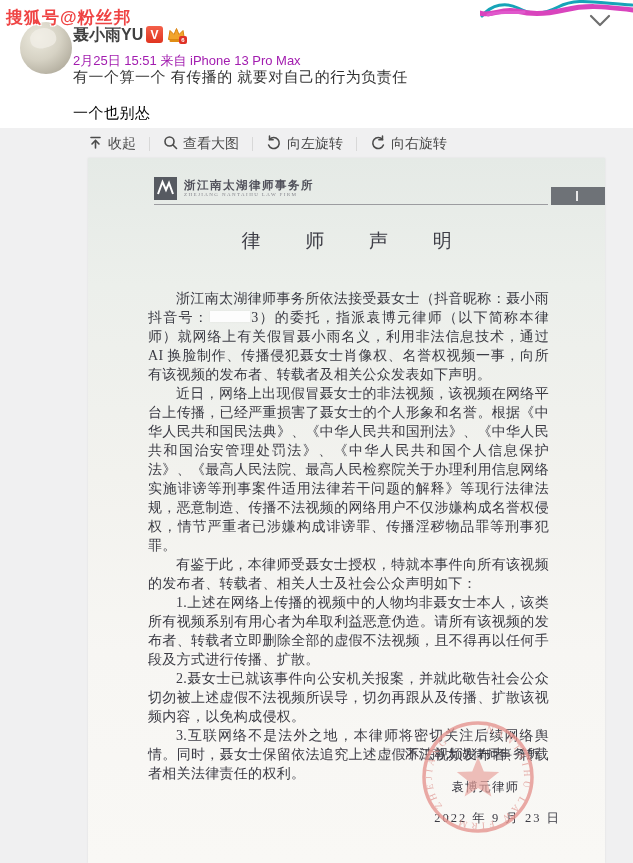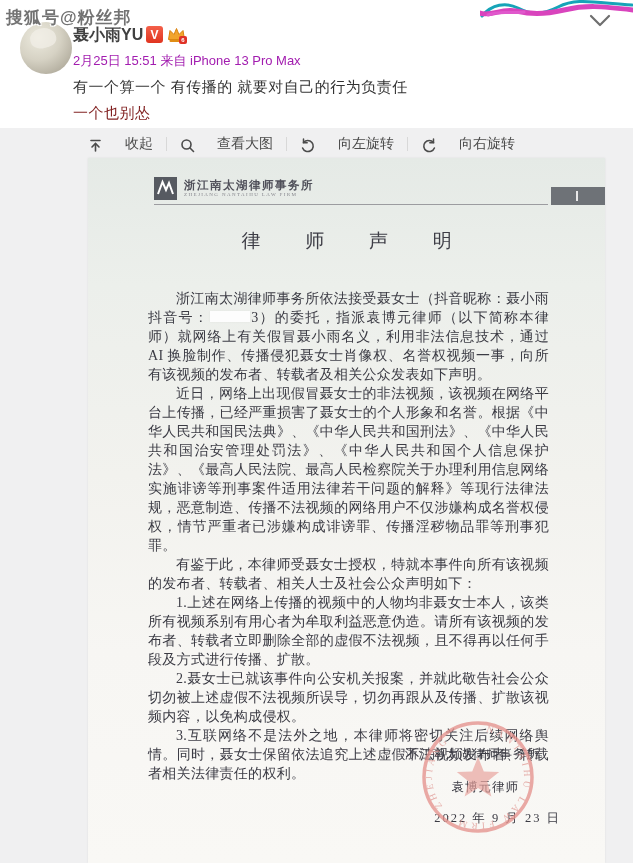--- a/index.html
+++ b/index.html
@@ -24,38 +24,38 @@
     position:absolute; left:146px; top:26px; width:17px; height:17px; border-radius:3px;
     background:linear-gradient(180deg,#f4604a,#e0341f); color:#fff; font-size:12px; font-weight:bold;
     display:flex; align-items:center; justify-content:center;
   }
   .vip-badge { position:absolute; left:167px; top:26px; width:19px; height:17px; }
   .vip-badge .chip{
     position:absolute; right:-1px; bottom:-1px; width:8px; height:8px; background:#df3126; border-radius:2px;
     color:#fff; font-size:6px; line-height:8px; text-align:center; font-weight:bold;
   }
   .post-meta { position:absolute; left:73px; top:52px; font-size:13px; color:#a21caf; }
-  .post-text1 { position:absolute; left:73px; top:78px; font-size:15px; color:#333; letter-spacing:.5px; }
-  .post-text2 { position:absolute; left:73px; top:104px; font-size:15px; color:#7f1d1d; letter-spacing:.5px; }
+  .post-text1 { position:absolute; left:73px; top:68px; font-size:15px; color:#333; letter-spacing:.5px; }
+  .post-text2 { position:absolute; left:73px; top:104px; font-size:15px; color:#000000; letter-spacing:.5px; }
 
   .watermark {
     position:absolute; left:6px; top:6px; z-index:30;
-    font-size:17px; font-weight:bold; color:#737373; letter-spacing:1px;
+    font-size:17px; font-weight:bold; color:#ef4444; letter-spacing:1px;
     text-shadow:-1px -1px 0 #fff,1px -1px 0 #fff,-1px 1px 0 #fff,1px 1px 0 #fff;
   }
   .scribble { position:absolute; right:0; top:0; z-index:25; }
   .chevron { position:absolute; left:588px; top:14px; }
 
   
   .viewer { position:absolute; left:0; top:128px; width:633px; height:735px; background:#f0f0f1; }
   .toolbar {
     position:absolute; left:88px; top:4px; height:24px;
     display:flex; align-items:center; font-size:14px; color:#4b4b4b;
   }
-  .tb-item { display:flex; align-items:flex-end; gap:22px; cursor:pointer; }
+  .tb-item { display:flex; align-items:flex-start; gap:5px; cursor:pointer; }
   .tb-item svg { display:block; }
   .tb-sep { width:1px; height:14px; background:#d8d8d8; margin:0 13px; }
 
   
   .doc-card {
     position:absolute; left:88px; top:30px; width:517px; height:705px;
     background:linear-gradient(180deg,#e5eae6 0%, #ecefeb 18%, #f2f2ee 45%, #f7f6f3 70%, #f9f8f5 100%);
     box-shadow:0 0 2px rgba(0,0,0,.08);
     font-family:"Liberation Serif","DejaVu Serif",serif; color:#3b3b43;
   }

